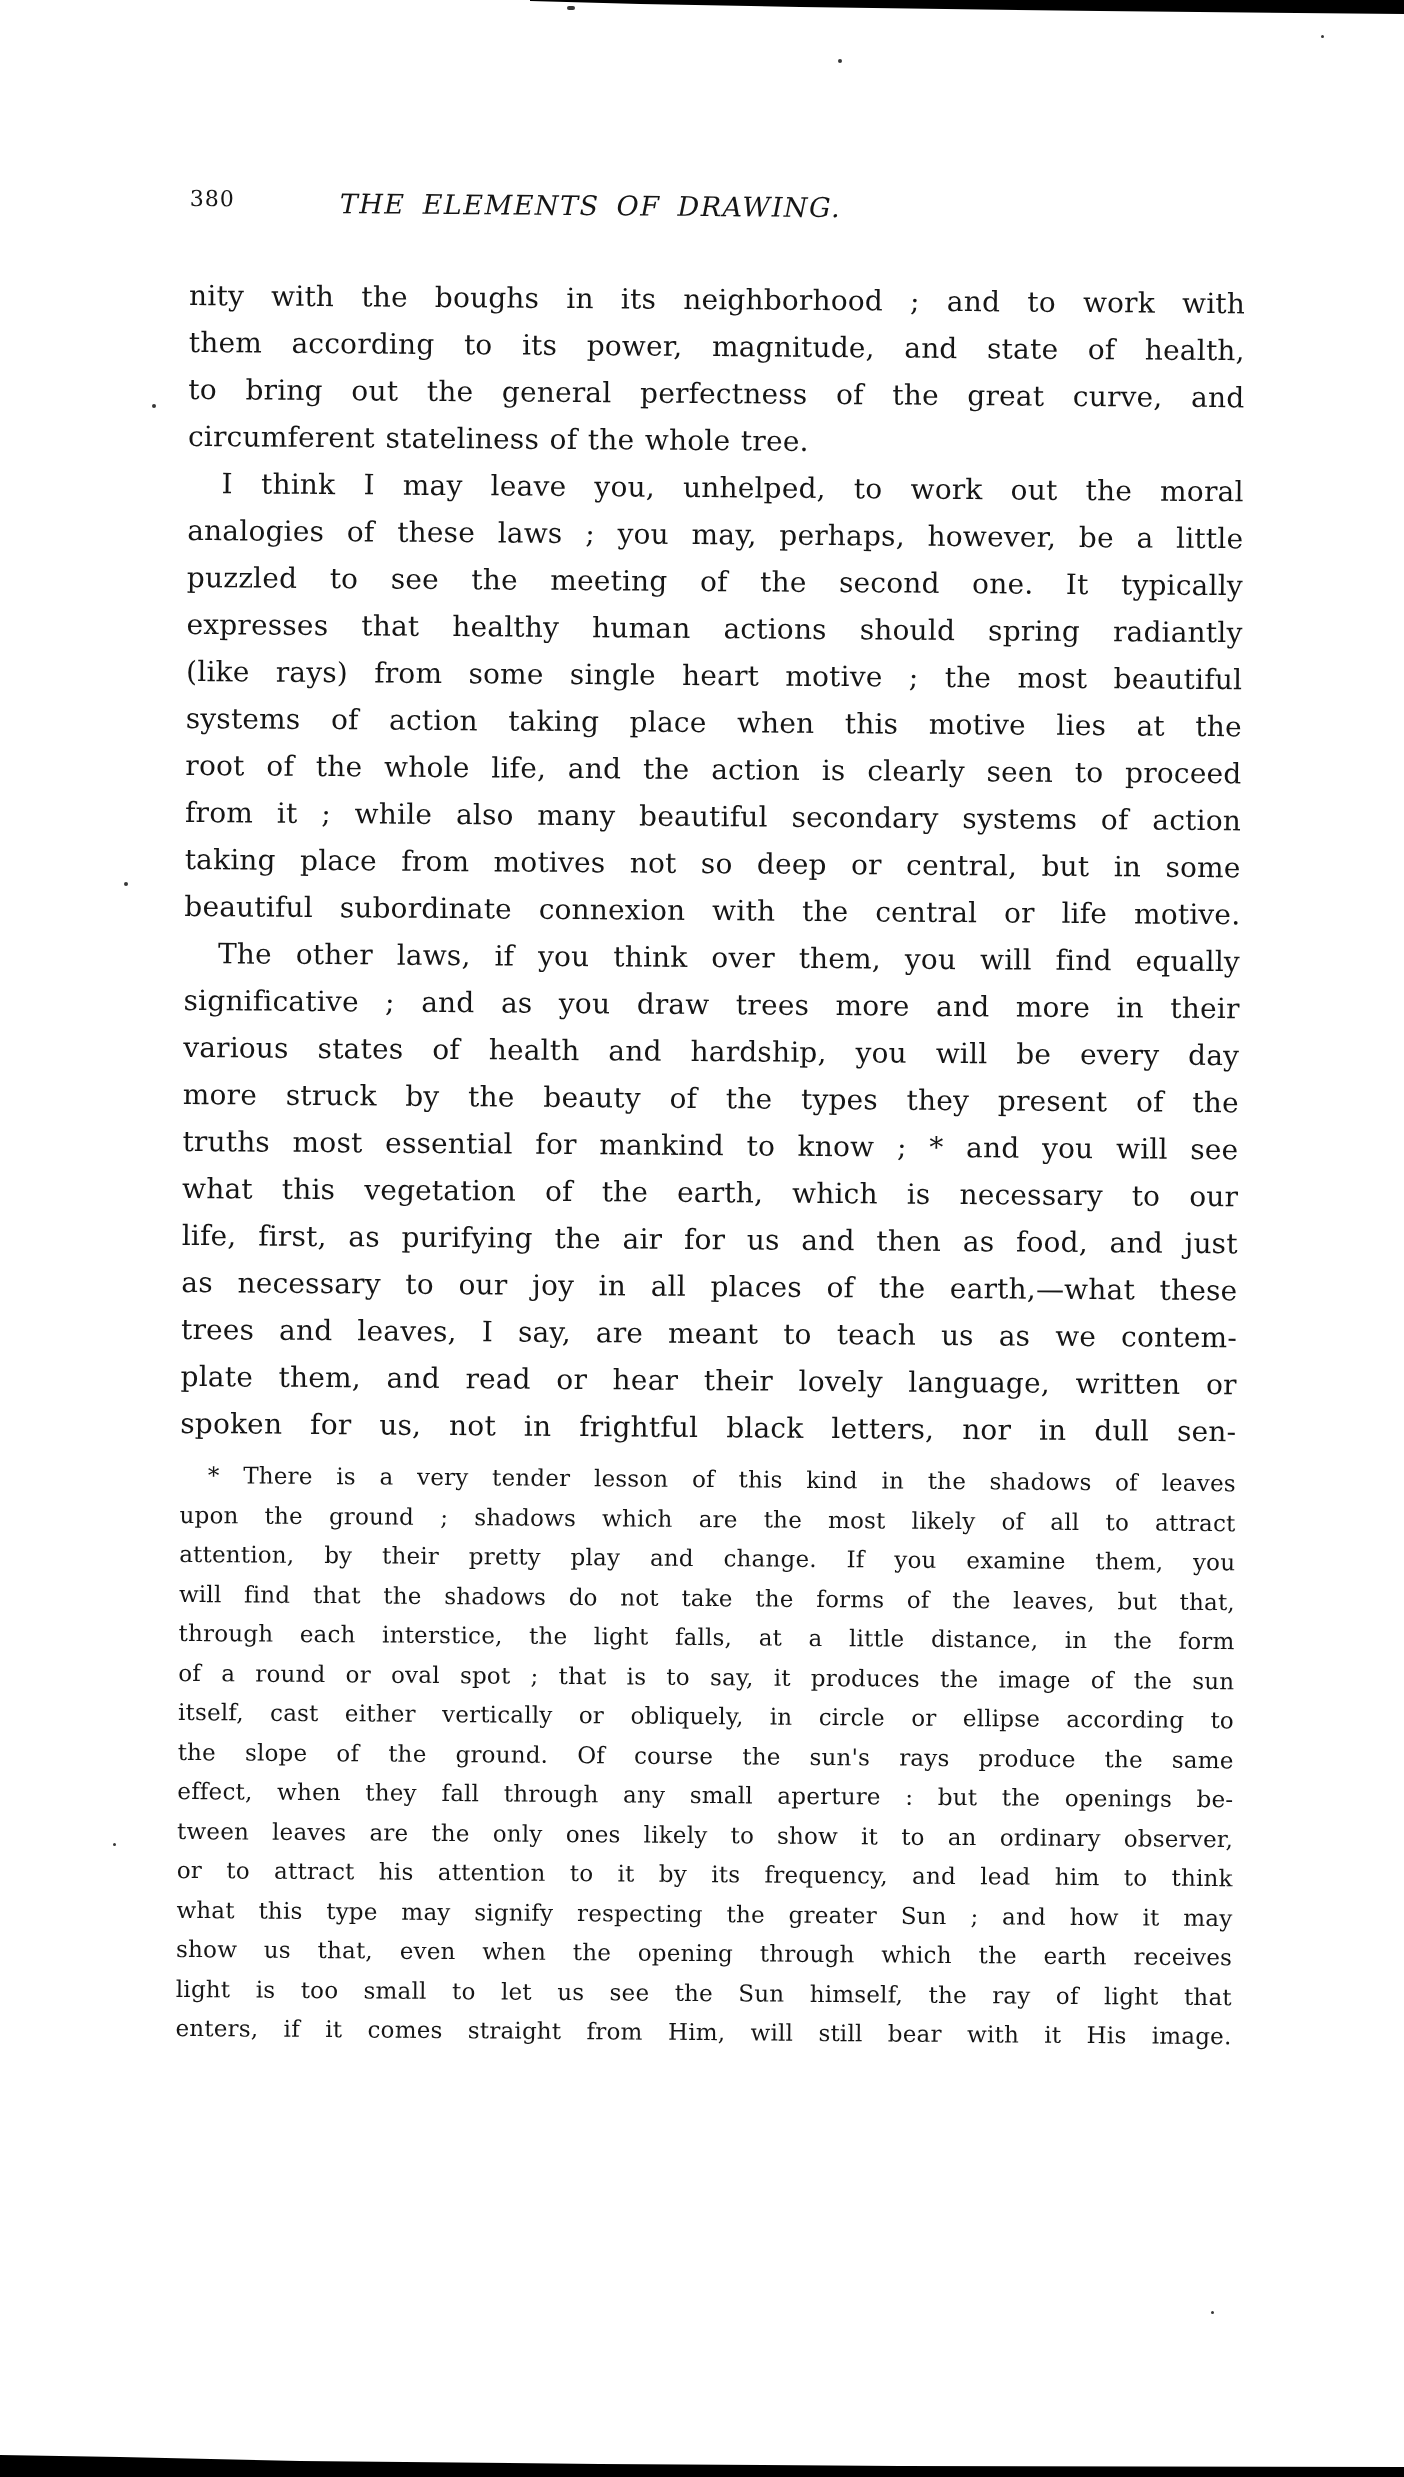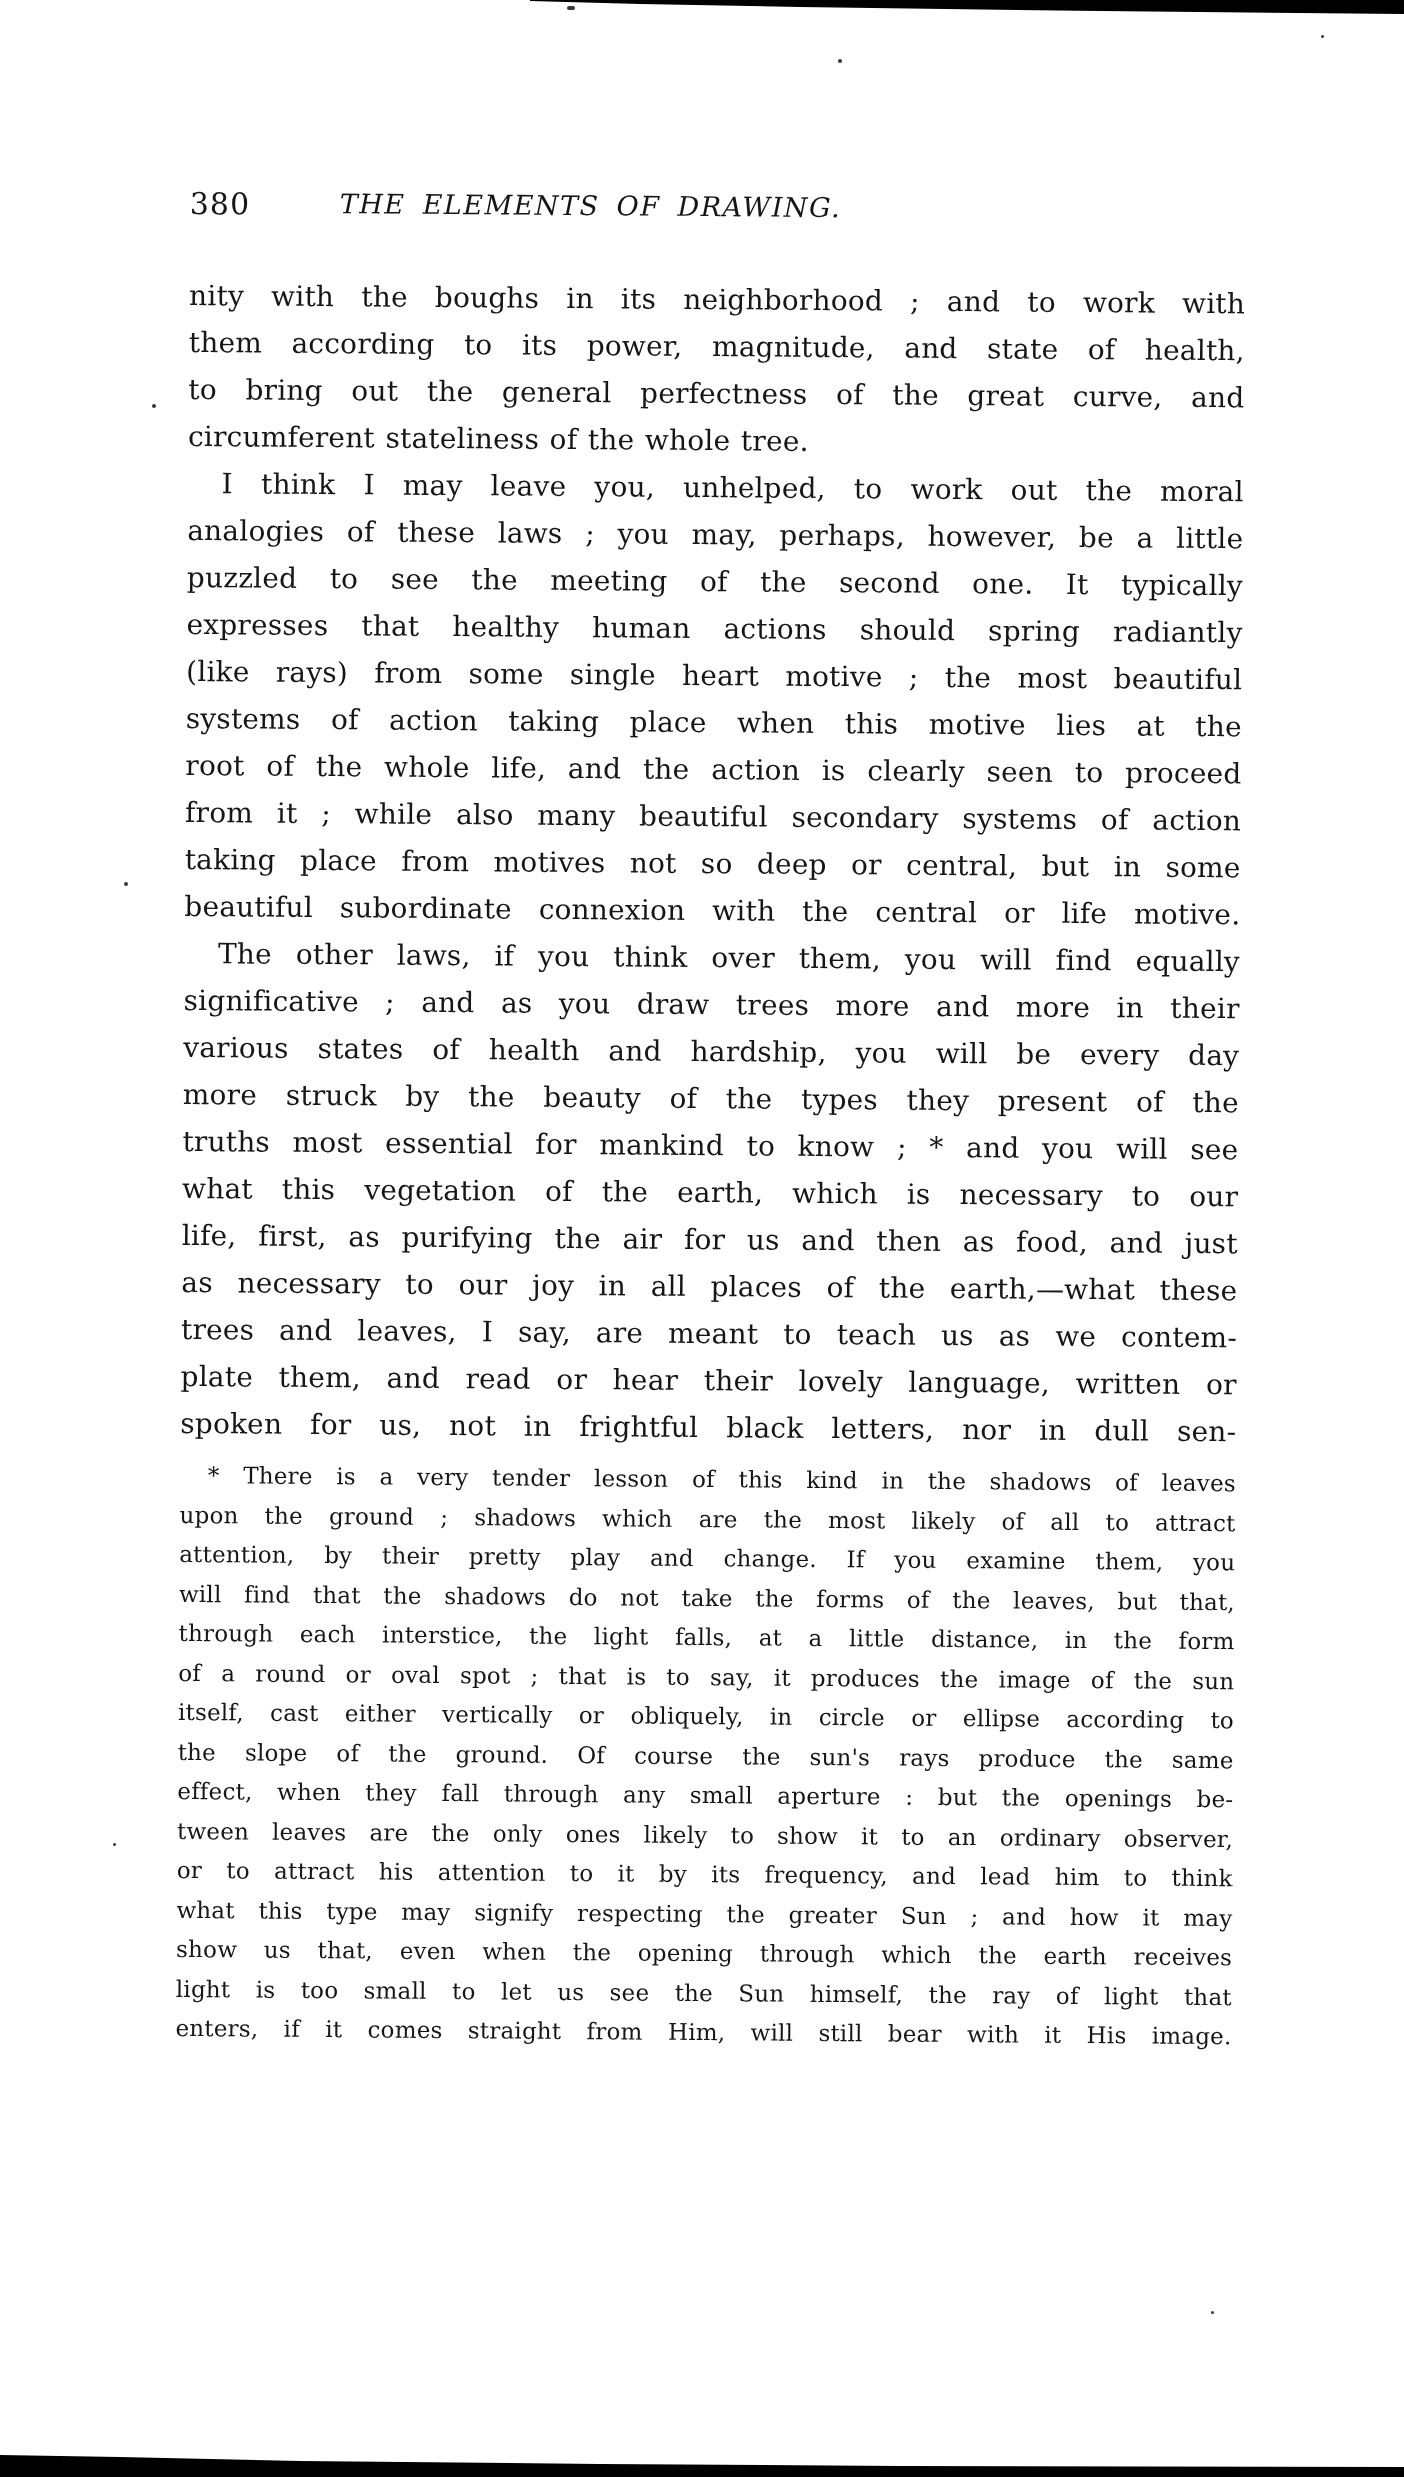--- a/index.html
+++ b/index.html
@@ -17,21 +17,21 @@
   }
   
   .content{
     position:absolute;left:190px;top:186px;width:1056px;
     transform:rotate(0.45deg);
     transform-origin:0 0;
   }
   .header{position:relative;height:34px;}
   .page-number{
     position:absolute;left:0;top:0;
-    font-size:30px;letter-spacing:1px;
+    font-size:22px;letter-spacing:1px;
   }
   .running-title{
     position:absolute;left:150px;top:1px;
     font-style:italic;
     font-size:27px;letter-spacing:1.5px;word-spacing:7px;
   }
   .body-text{
     margin-top:52px;
     font-size:28px;line-height:47px;
     word-spacing:1.5px;letter-spacing:0.2px;

